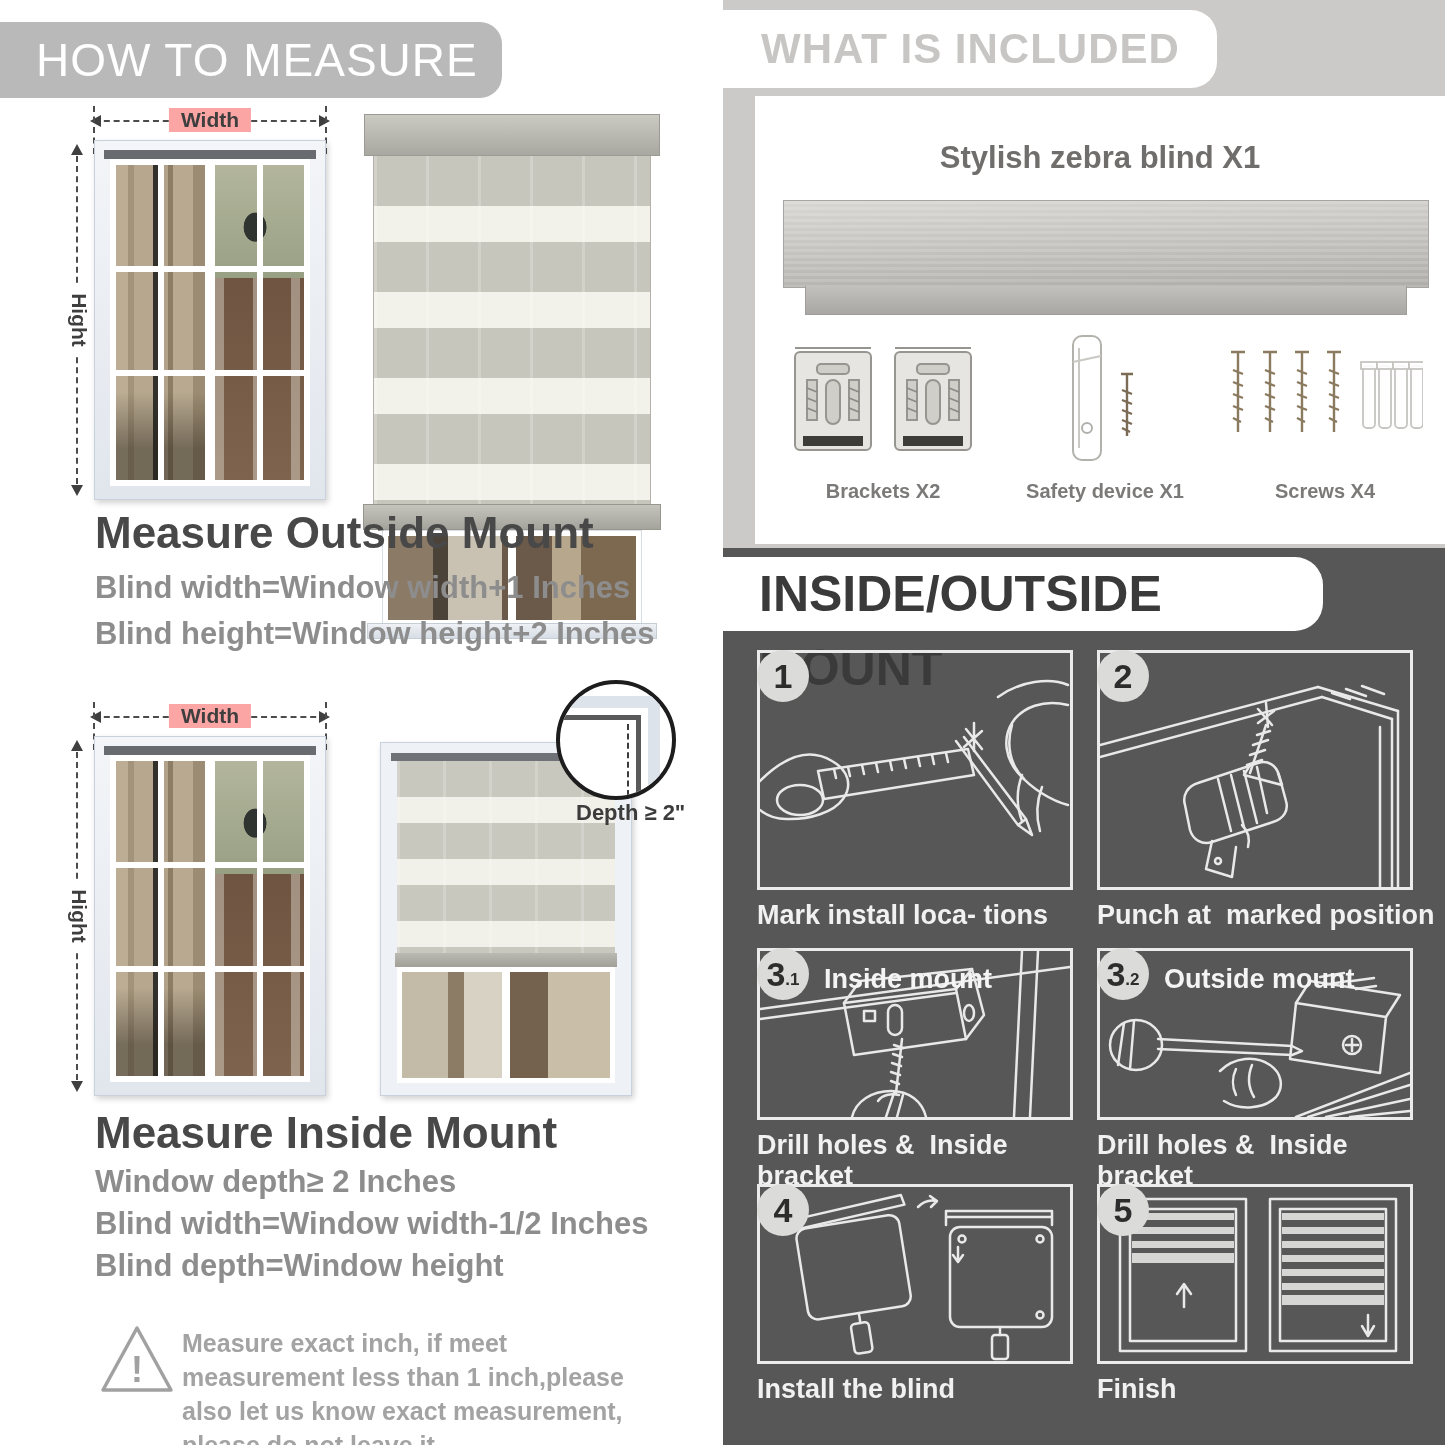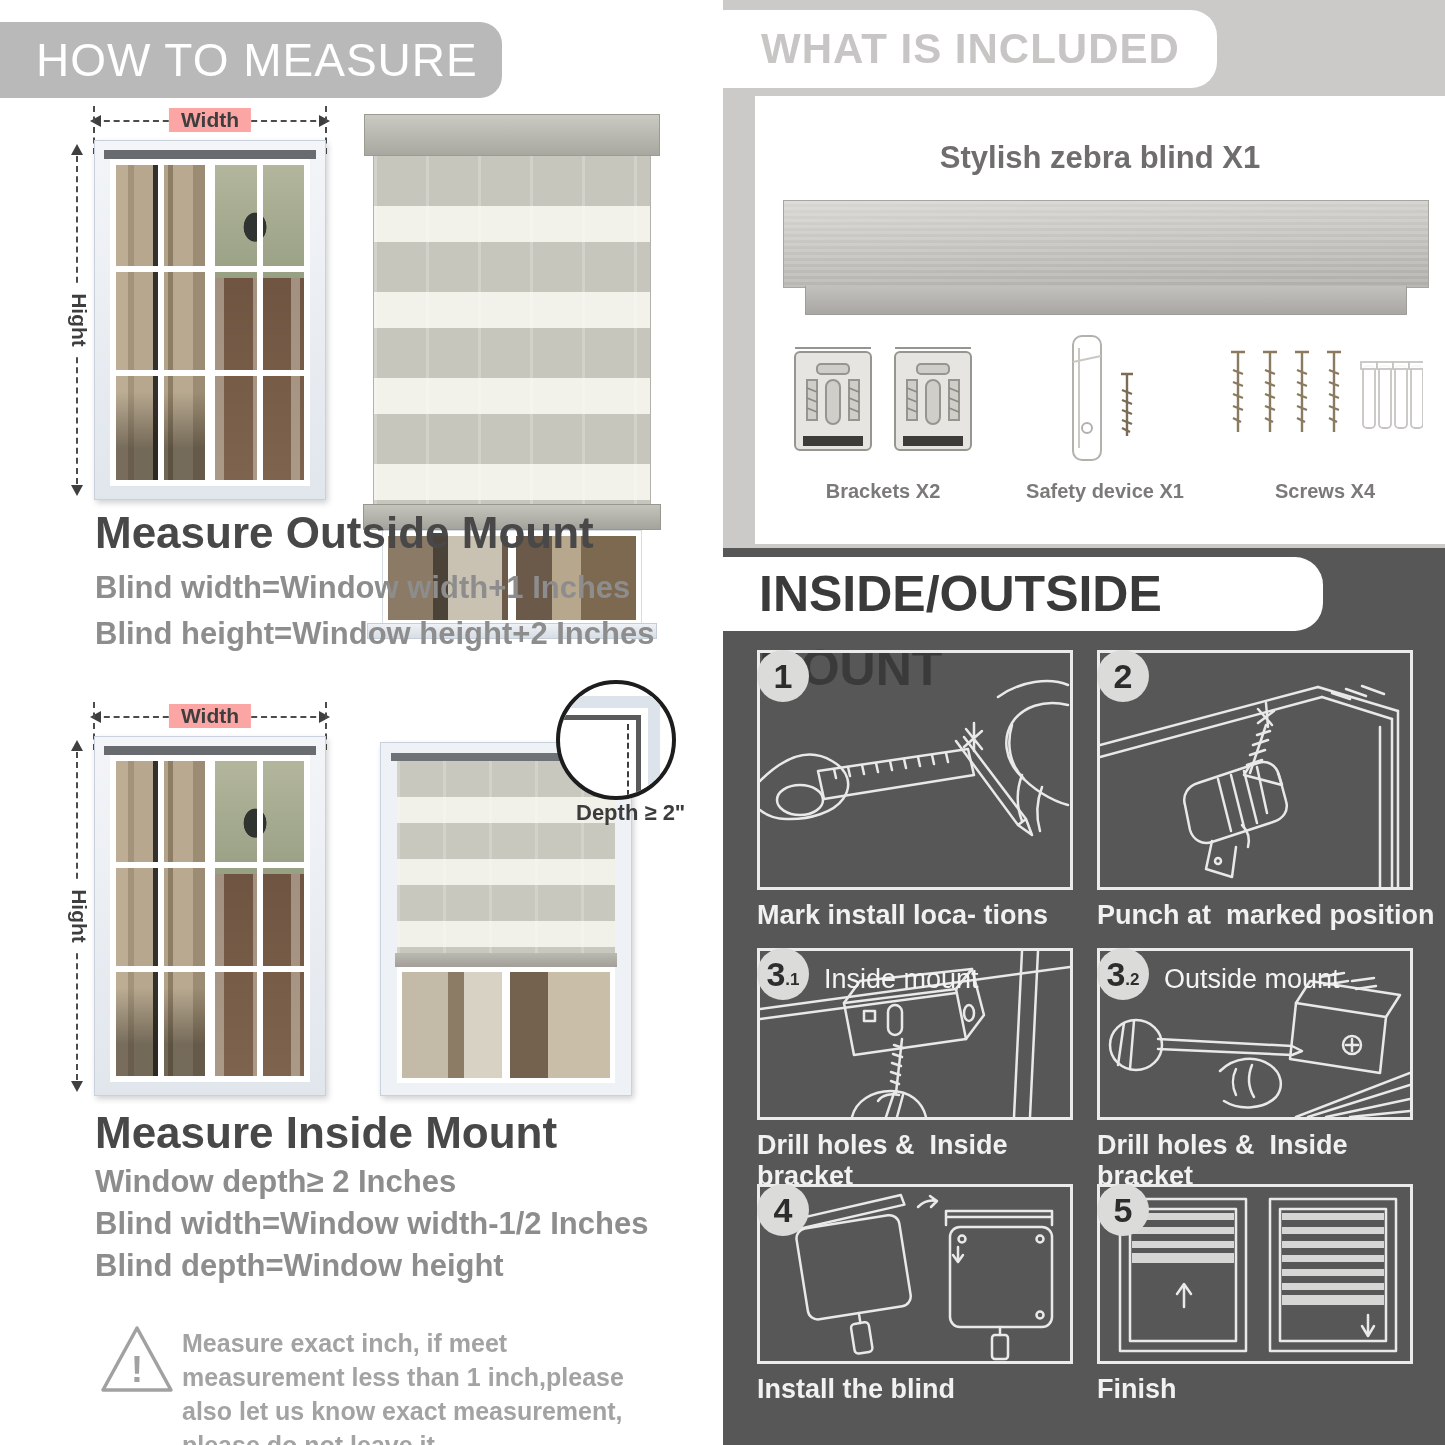--- a/index.html
+++ b/index.html
@@ -112,21 +112,21 @@
 
   .rt-dark{left:723px;top:548px;width:722px;height:897px;background:#575757;}
   .dk-banner{left:0;top:9px;width:600px;height:74px;background:#fff;
     border-radius:0 28px 28px 0;color:#3a3a3a;font-size:50px;font-weight:bold;
     line-height:74px;padding-left:36px;box-sizing:border-box;}
   .panel{position:absolute;border:3px solid #ebebeb;box-sizing:border-box;}
   .badge{position:absolute;left:-3px;top:-3px;width:52px;height:52px;border-radius:50%;
     background:#dbdbd9;color:#2d2d2d;display:flex;align-items:center;justify-content:center;
     font-size:34px;font-weight:bold;}
   .badge .sub{font-size:17px;margin-top:12px;}
-  .p-title{position:absolute;left:64px;top:13px;color:#f4f4f4;font-size:27px;font-weight:normal;}
+  .p-title{position:absolute;left:64px;top:13px;color:#f4f4f4;font-size:27px;font-weight:bold;}
   .caption{position:absolute;color:#f1f1f1;font-size:27px;font-weight:bold;white-space:pre-wrap;}
   .lineart{position:absolute;inset:0;width:100%;height:100%;}
   .la{stroke:#e9e9e9;stroke-width:2.5;fill:none;stroke-linecap:round;stroke-linejoin:round;}
   .fillbar{fill:#d6d6d4;stroke:none;}
 </style>
 </head>
 <body>
 
 <div class="stage">
 

